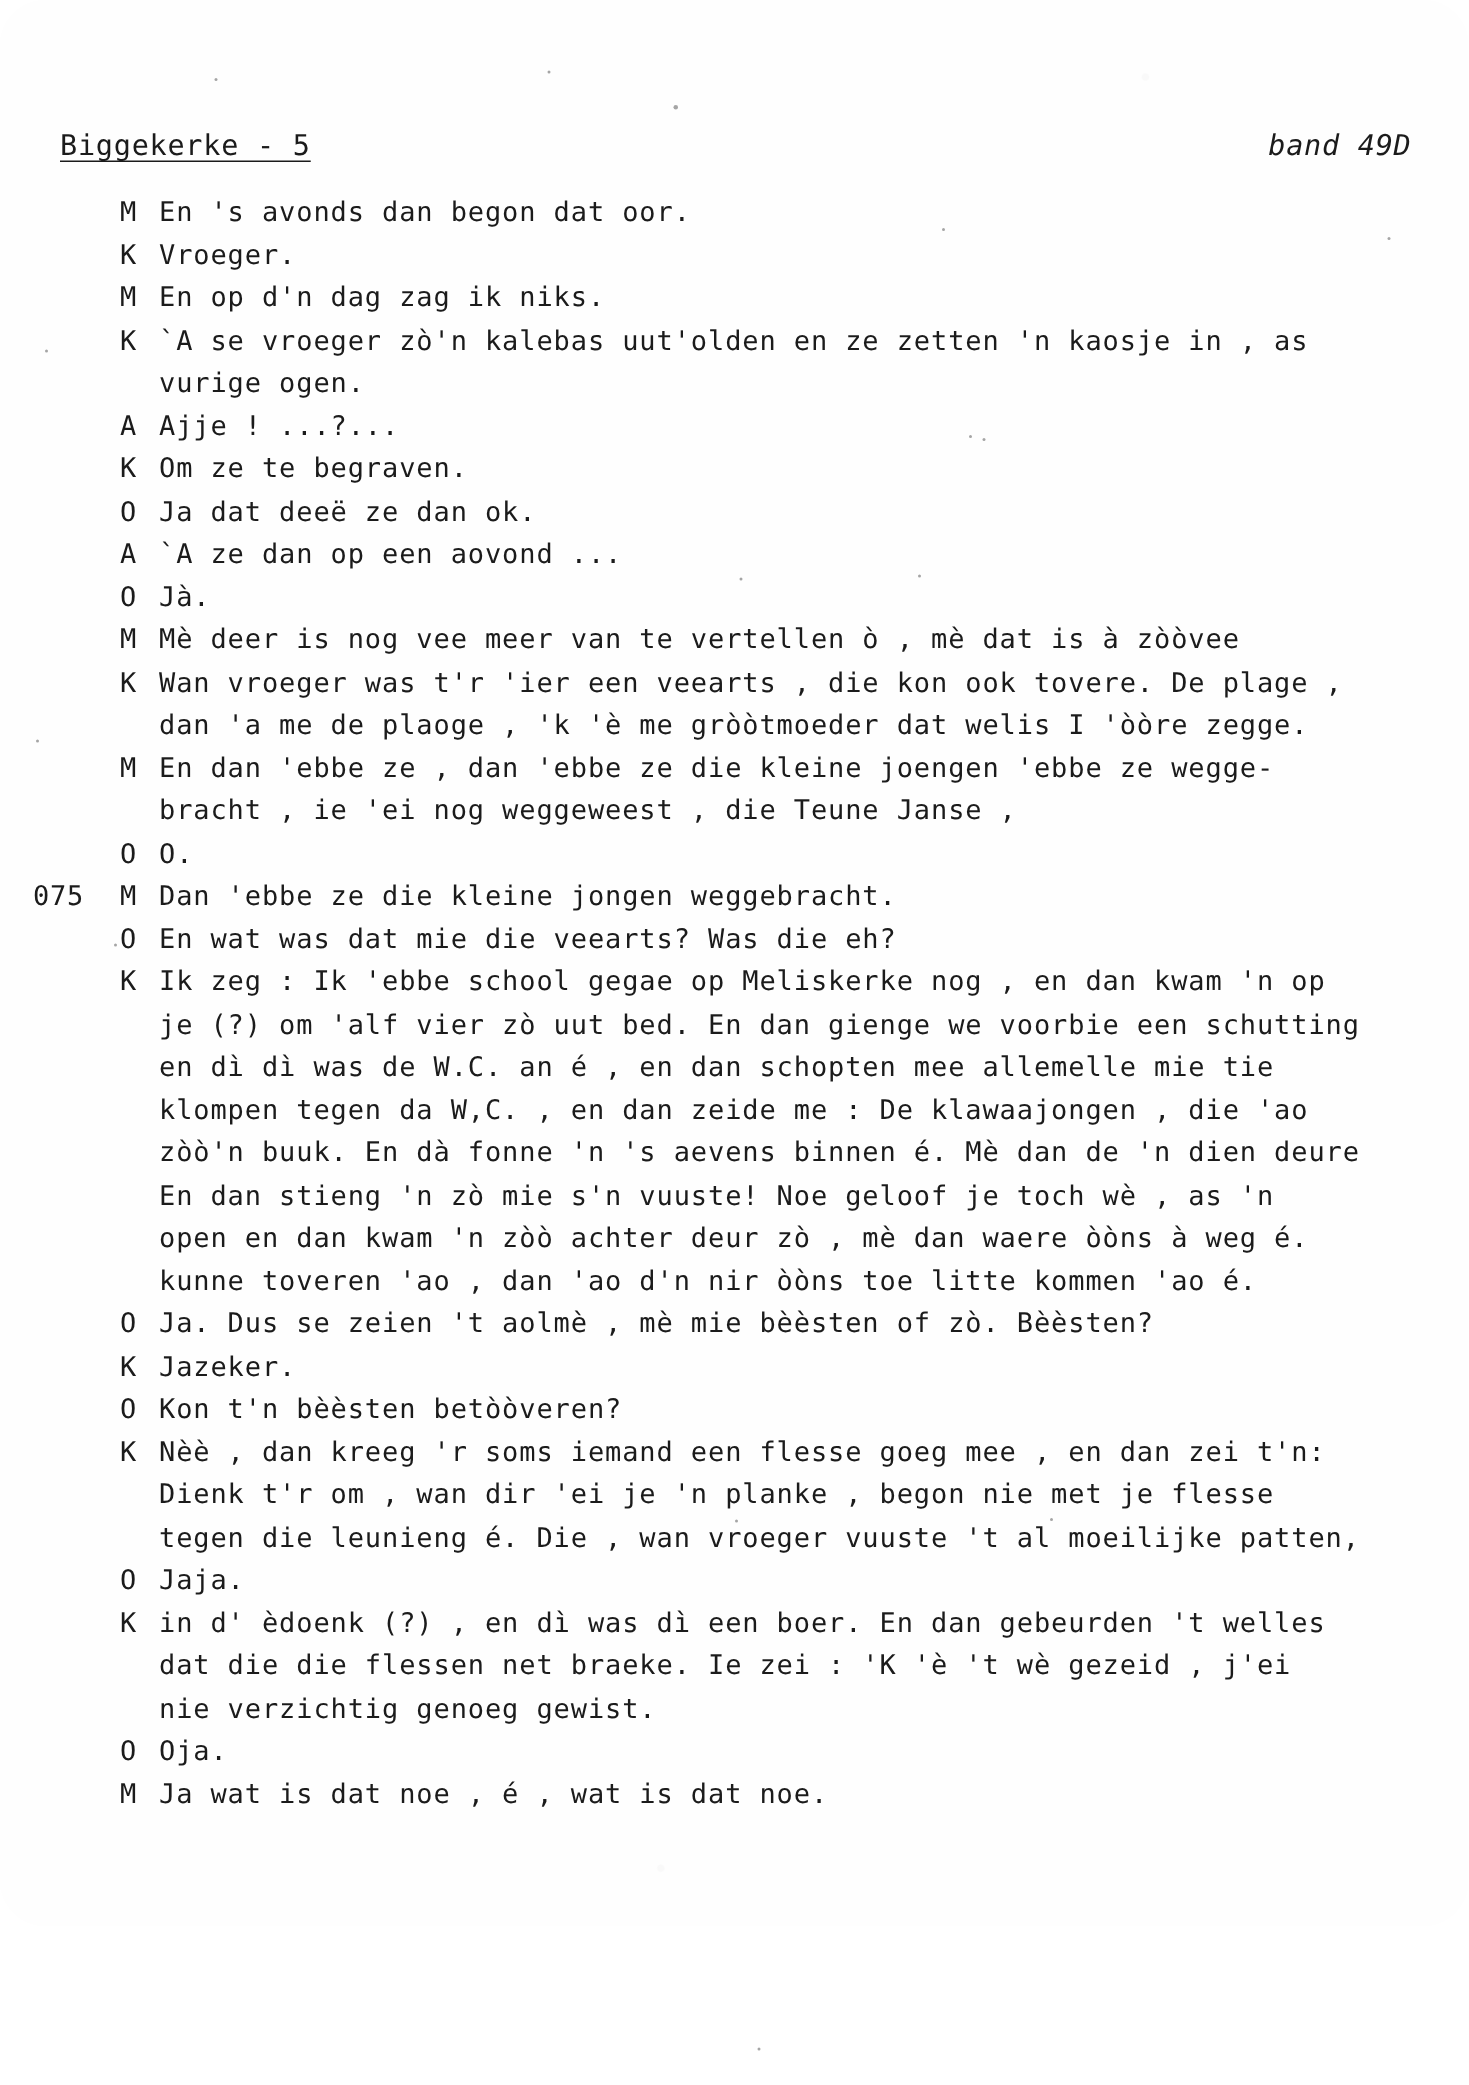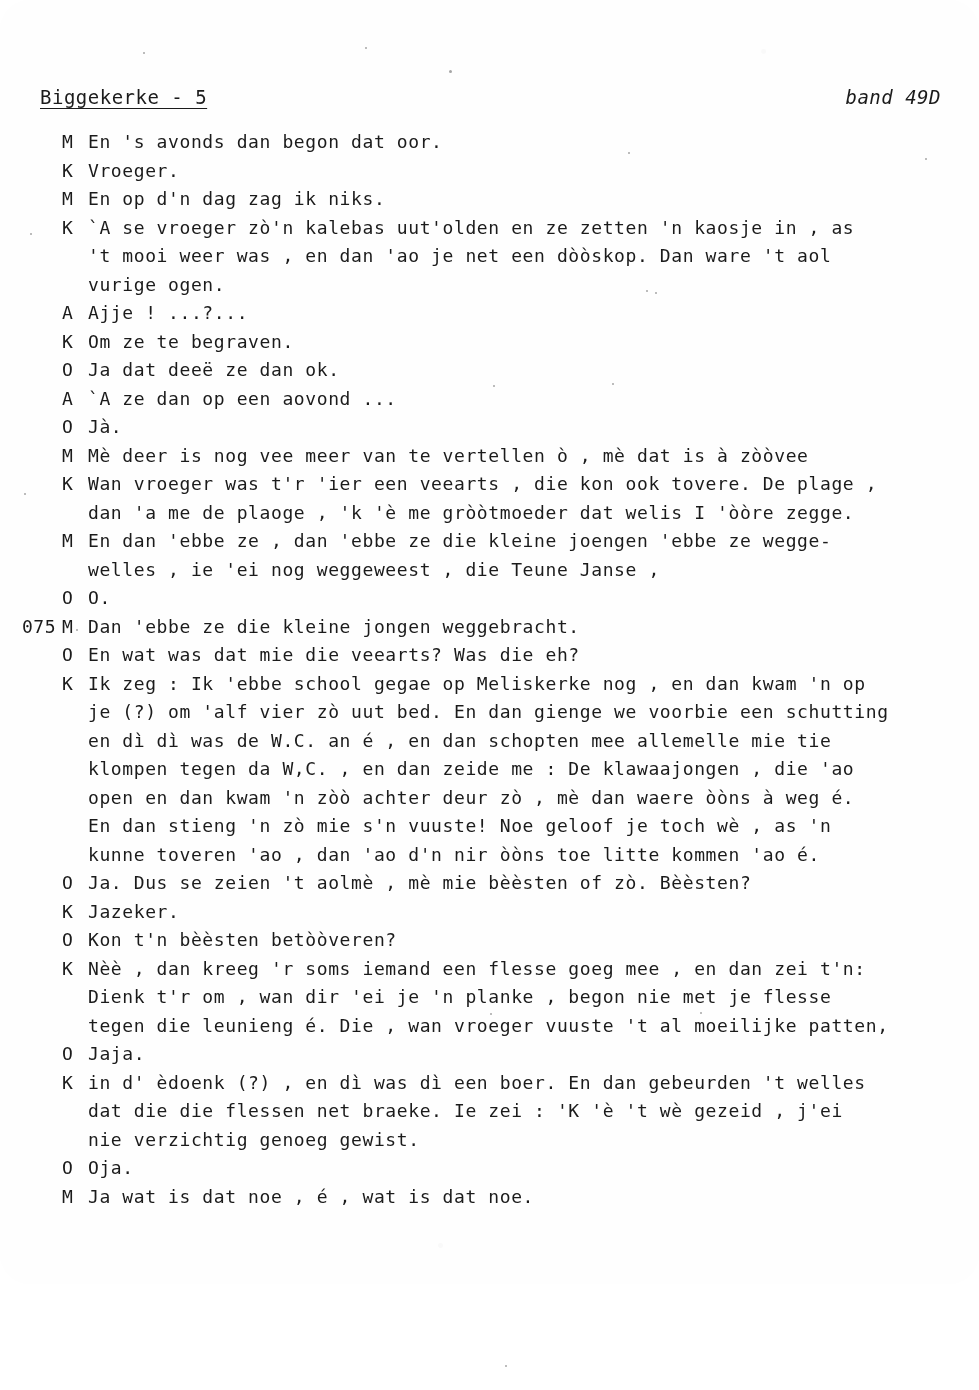--- a/index.html
+++ b/index.html
@@ -65,21 +65,21 @@
     display: flex;
     align-items: flex-start;
     height: 28.5px;
     font-size: 18px;
     line-height: 28.5px;
     white-space: pre;
   }
   .lineno {
     width: 56px;
     text-align: right;
-    padding-right: 6px;
+    padding-right: 24px;
     flex: 0 0 56px;
     font-size: 18px;
     letter-spacing: 0.5px;
   }
   .spk {
     width: 26px;
     flex: 0 0 26px;
     text-align: left;
     font-size: 18px;
   }
@@ -105,41 +105,41 @@
   <div class="header">
     <div class="doc-title">Biggekerke - 5</div>
     <div class="band-label">band 49D</div>
   </div>
 
   <div class="transcript" id="transcript">
       <div class="line"><div class="lineno"></div><div class="spk">M</div><div class="text">En 's avonds dan begon dat oor.</div></div>
       <div class="line"><div class="lineno"></div><div class="spk">K</div><div class="text">Vroeger.</div></div>
       <div class="line"><div class="lineno"></div><div class="spk">M</div><div class="text">En op d'n dag zag ik niks.</div></div>
       <div class="line"><div class="lineno"></div><div class="spk">K</div><div class="text">`A se vroeger zò'n kalebas uut'olden en ze zetten 'n kaosje in , as</div></div>
-      <div class="line"><div class="lineno"></div><div class="spk"></div><div class="text">'t mooi weer was , en dan 'ao je net een dòòskop. Dan ware 't aol</div></div>
       <div class="line"><div class="lineno"></div><div class="spk"></div><div class="text">vurige ogen.</div></div>
       <div class="line"><div class="lineno"></div><div class="spk">A</div><div class="text">Ajje ! ...?...</div></div>
       <div class="line"><div class="lineno"></div><div class="spk">K</div><div class="text">Om ze te begraven.</div></div>
       <div class="line"><div class="lineno"></div><div class="spk">O</div><div class="text">Ja dat deeë ze dan ok.</div></div>
       <div class="line"><div class="lineno"></div><div class="spk">A</div><div class="text">`A ze dan op een aovond ...</div></div>
       <div class="line"><div class="lineno"></div><div class="spk">O</div><div class="text">Jà.</div></div>
       <div class="line"><div class="lineno"></div><div class="spk">M</div><div class="text">Mè deer is nog vee meer van te vertellen ò , mè dat is à zòòvee</div></div>
       <div class="line"><div class="lineno"></div><div class="spk">K</div><div class="text">Wan vroeger was t'r 'ier een veearts , die kon ook tovere. De plage ,</div></div>
       <div class="line"><div class="lineno"></div><div class="spk"></div><div class="text">dan 'a me de plaoge , 'k 'è me gròòtmoeder dat welis I 'òòre zegge.</div></div>
       <div class="line"><div class="lineno"></div><div class="spk">M</div><div class="text">En dan 'ebbe ze , dan 'ebbe ze die kleine joengen 'ebbe ze wegge-</div></div>
-      <div class="line"><div class="lineno"></div><div class="spk"></div><div class="text">welles , ie 'ei nog weggeweest , die Teune Janse ,</div></div>
+      <div class="line"><div class="lineno"></div><div class="spk"></div><div class="text">bracht , ie 'ei nog weggeweest , die Teune Janse ,</div></div>
       <div class="line"><div class="lineno"></div><div class="spk">O</div><div class="text">O.</div></div>
       <div class="line"><div class="lineno">075</div><div class="spk">M</div><div class="text">Dan 'ebbe ze die kleine jongen weggebracht.</div></div>
       <div class="line"><div class="lineno"></div><div class="spk">O</div><div class="text">En wat was dat mie die veearts? Was die eh?</div></div>
       <div class="line"><div class="lineno"></div><div class="spk">K</div><div class="text">Ik zeg : Ik 'ebbe school gegae op Meliskerke nog , en dan kwam 'n op</div></div>
       <div class="line"><div class="lineno"></div><div class="spk"></div><div class="text">je (?) om 'alf vier zò uut bed. En dan gienge we voorbie een schutting</div></div>
       <div class="line"><div class="lineno"></div><div class="spk"></div><div class="text">en dì dì was de W.C. an é , en dan schopten mee allemelle mie tie</div></div>
       <div class="line"><div class="lineno"></div><div class="spk"></div><div class="text">klompen tegen da W,C. , en dan zeide me : De klawaajongen , die 'ao</div></div>
+      <div class="line"><div class="lineno"></div><div class="spk"></div><div class="text">zòò'n buuk. En dà fonne 'n 's aevens binnen é. Mè dan de 'n dien deure</div></div>
+      <div class="line"><div class="lineno"></div><div class="spk"></div><div class="text">En dan stieng 'n zò mie s'n vuuste! Noe geloof je toch wè , as 'n</div></div>
       <div class="line"><div class="lineno"></div><div class="spk"></div><div class="text">open en dan kwam 'n zòò achter deur zò , mè dan waere òòns à weg é.</div></div>
-      <div class="line"><div class="lineno"></div><div class="spk"></div><div class="text">En dan stieng 'n zò mie s'n vuuste! Noe geloof je toch wè , as 'n</div></div>
       <div class="line"><div class="lineno"></div><div class="spk"></div><div class="text">kunne toveren 'ao , dan 'ao d'n nir òòns toe litte kommen 'ao é.</div></div>
       <div class="line"><div class="lineno"></div><div class="spk">O</div><div class="text">Ja. Dus se zeien 't aolmè , mè mie bèèsten of zò. Bèèsten?</div></div>
       <div class="line"><div class="lineno"></div><div class="spk">K</div><div class="text">Jazeker.</div></div>
       <div class="line"><div class="lineno"></div><div class="spk">O</div><div class="text">Kon t'n bèèsten betòòveren?</div></div>
       <div class="line"><div class="lineno"></div><div class="spk">K</div><div class="text">Nèè , dan kreeg 'r soms iemand een flesse goeg mee , en dan zei t'n:</div></div>
       <div class="line"><div class="lineno"></div><div class="spk"></div><div class="text">Dienk t'r om , wan dir 'ei je 'n planke , begon nie met je flesse</div></div>
       <div class="line"><div class="lineno"></div><div class="spk"></div><div class="text">tegen die leunieng é. Die , wan vroeger vuuste 't al moeilijke patten,</div></div>
       <div class="line"><div class="lineno"></div><div class="spk">O</div><div class="text">Jaja.</div></div>
       <div class="line"><div class="lineno"></div><div class="spk">K</div><div class="text">in d' èdoenk (?) , en dì was dì een boer. En dan gebeurden 't welles</div></div>
       <div class="line"><div class="lineno"></div><div class="spk"></div><div class="text">dat die die flessen net braeke. Ie zei : 'K 'è 't wè gezeid , j'ei</div></div>

